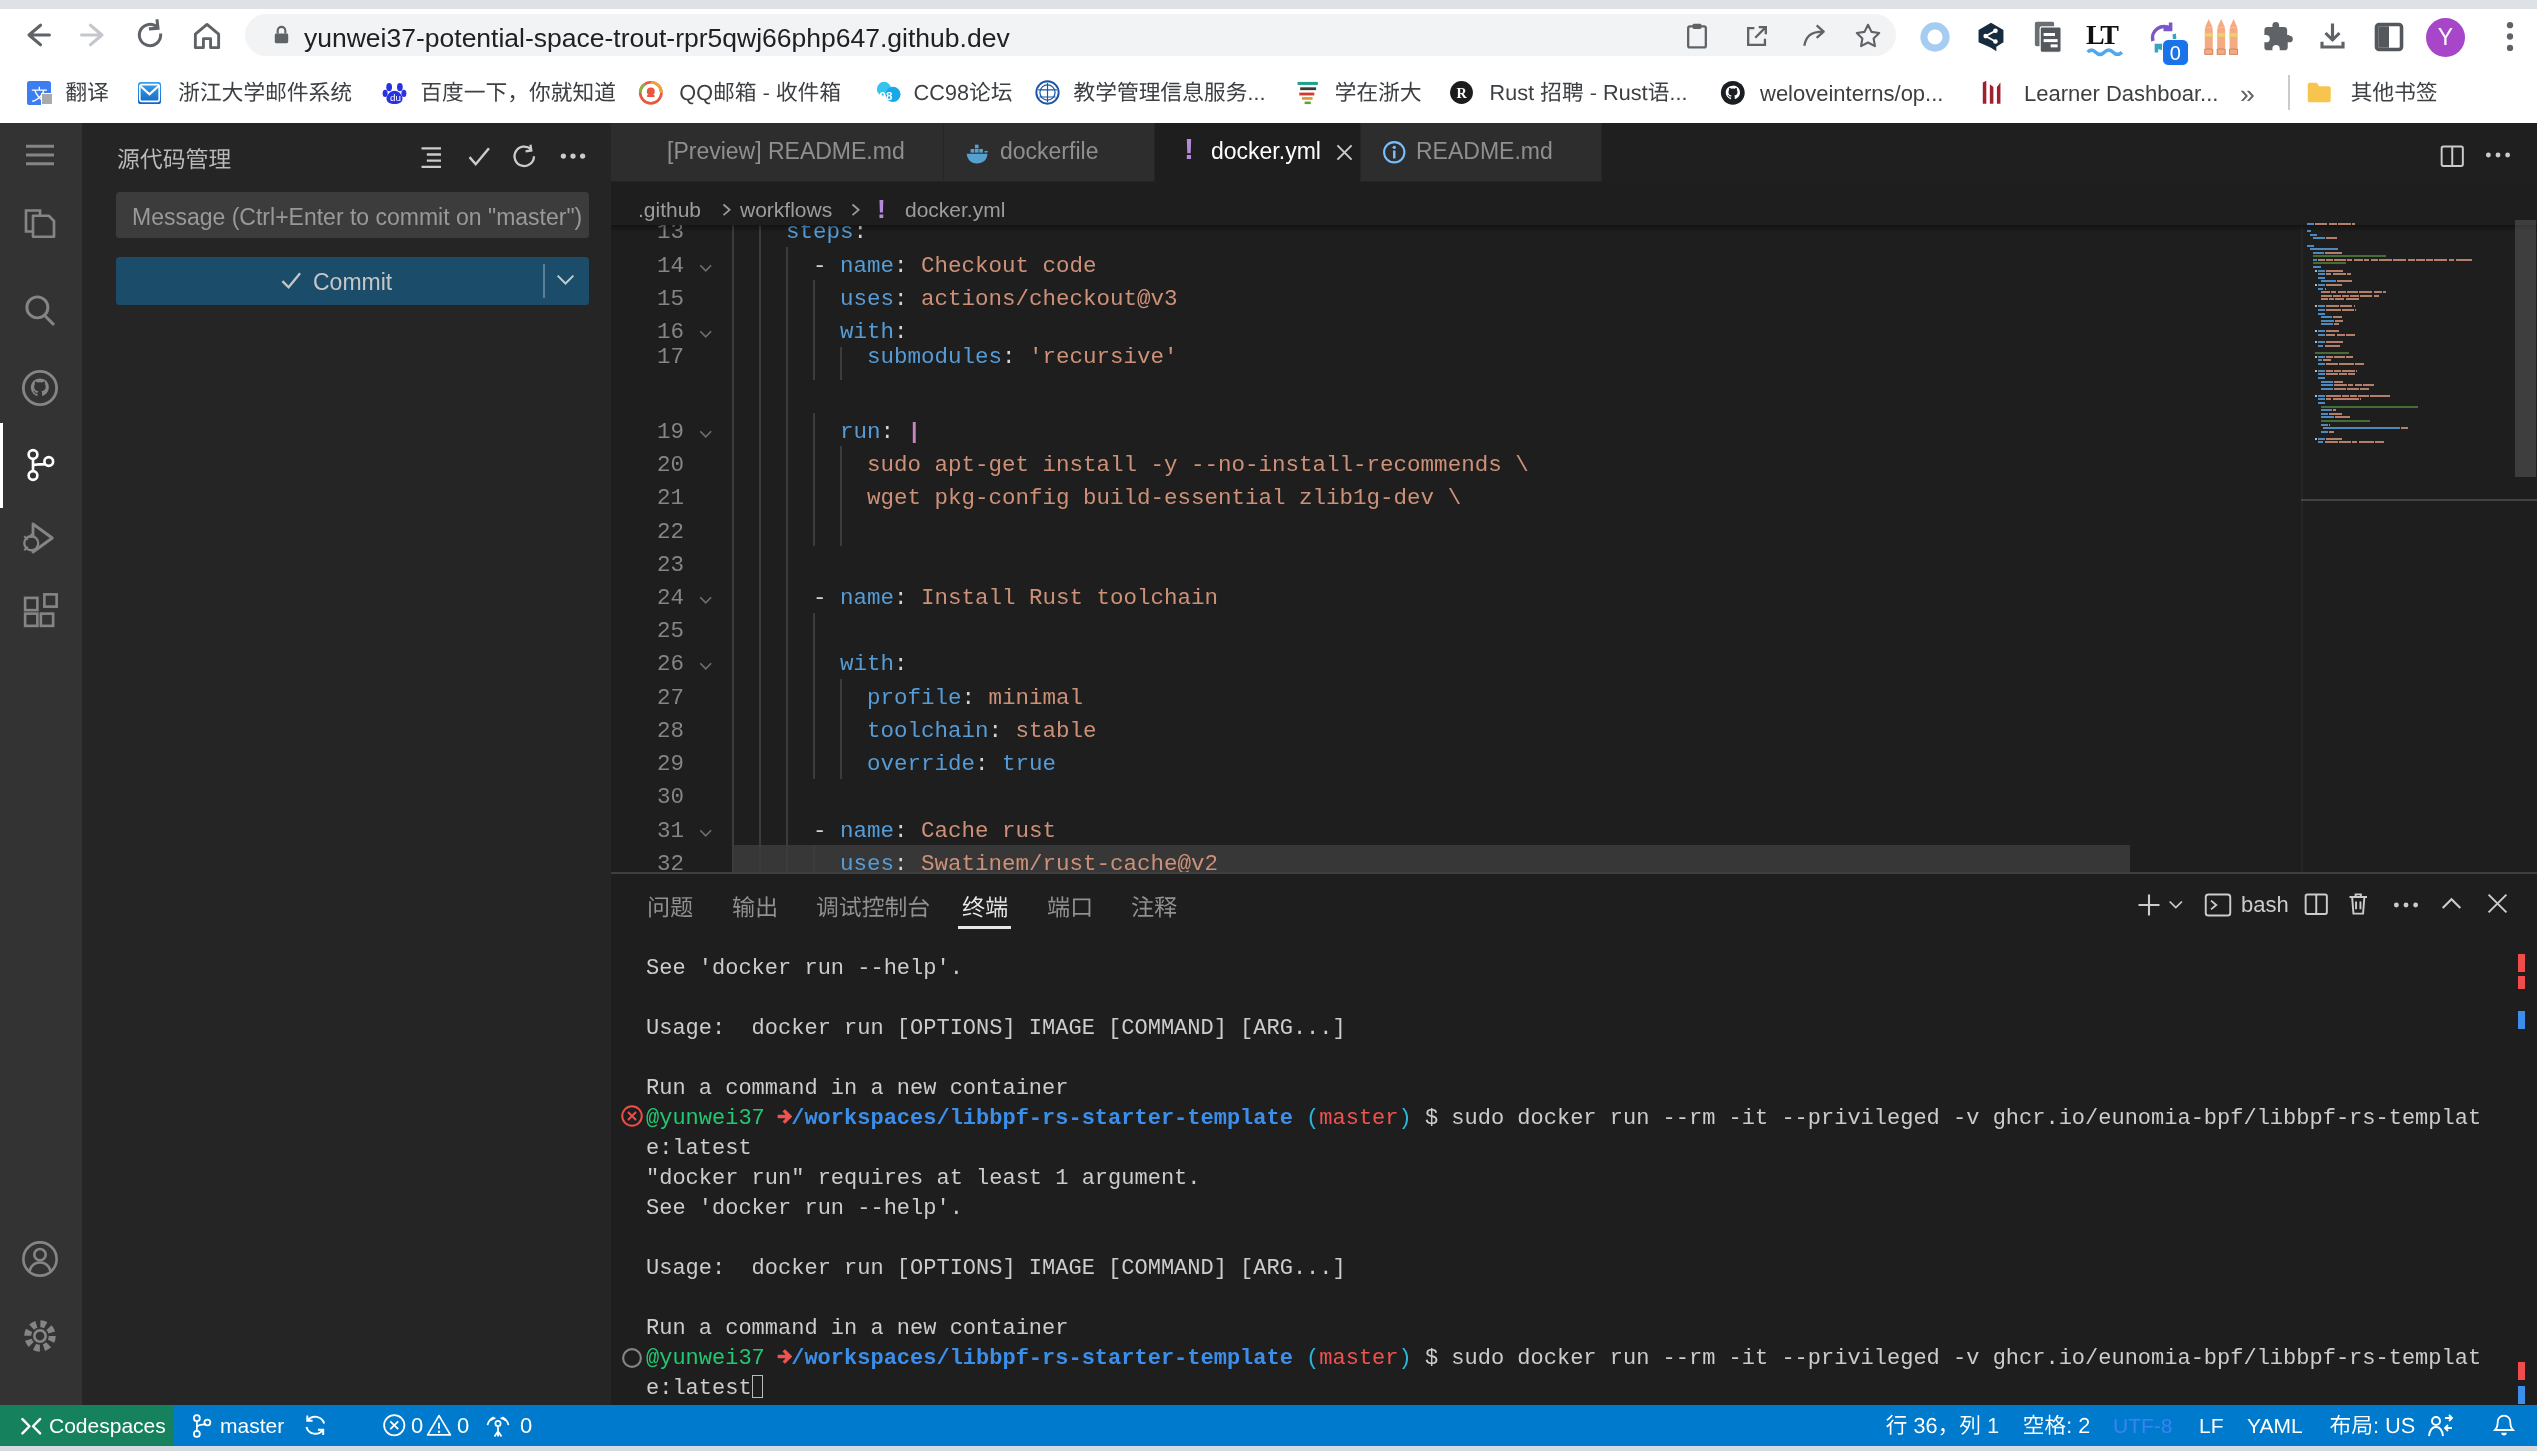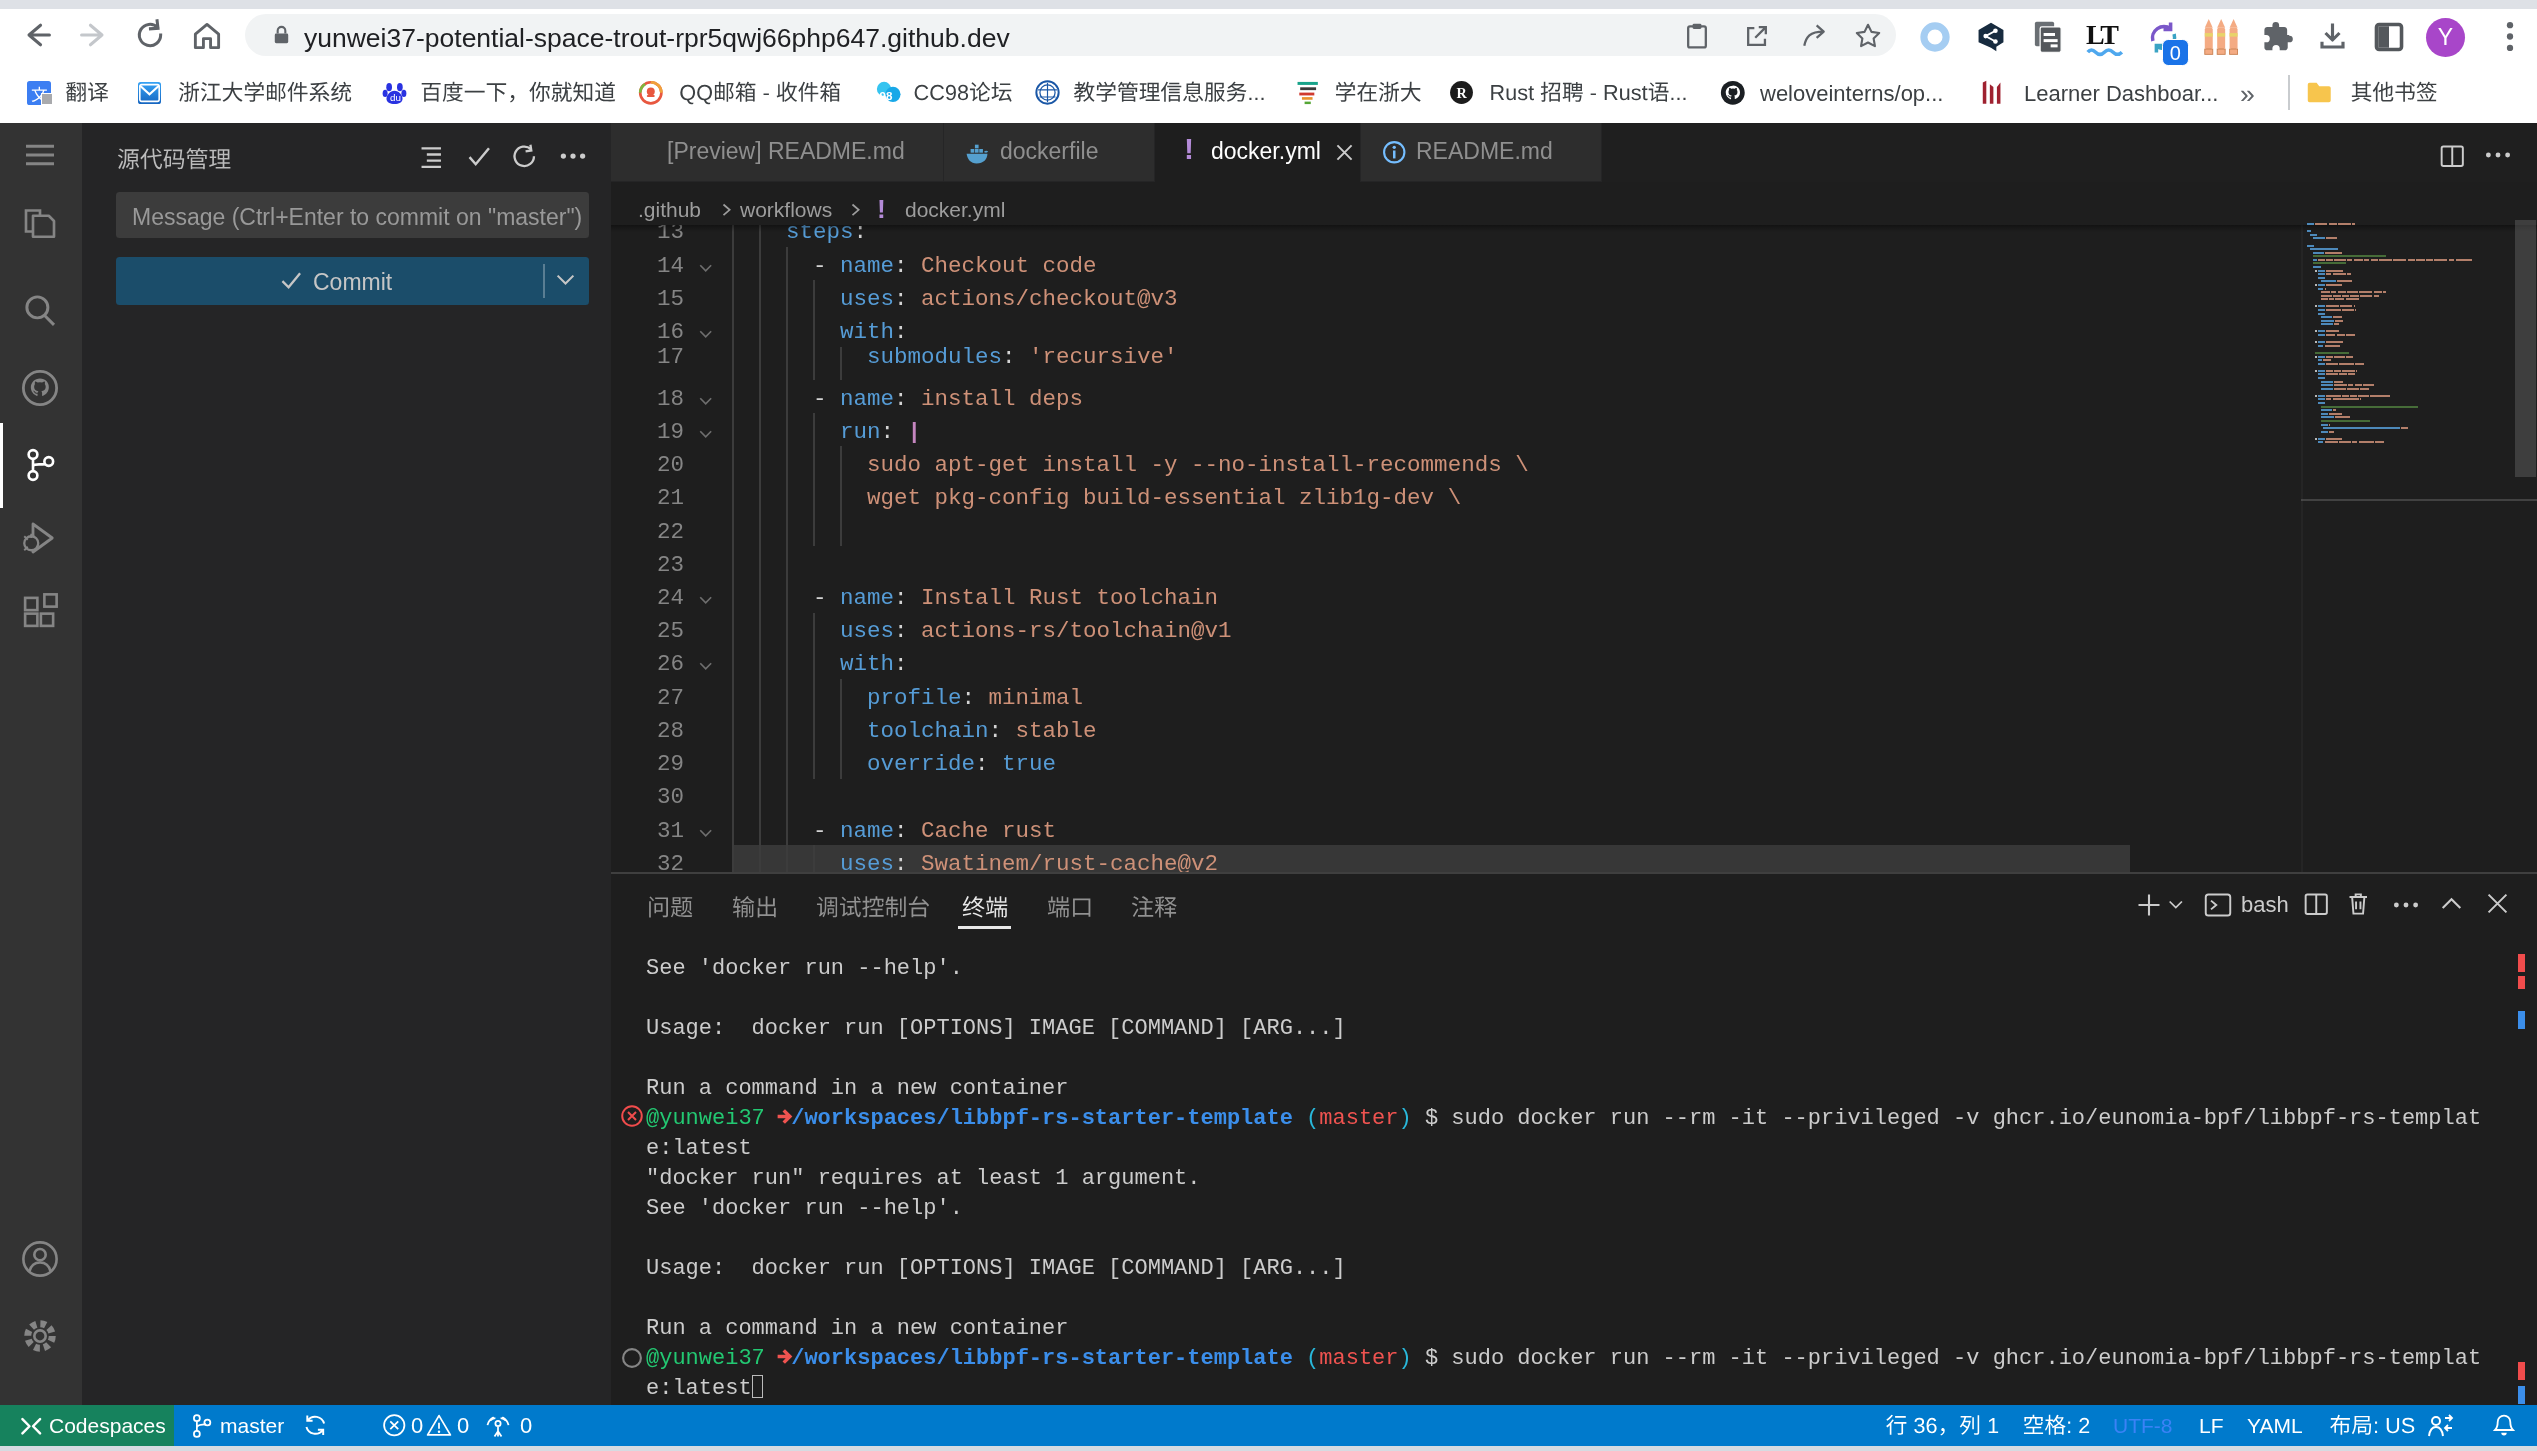--- a/index.html
+++ b/index.html
@@ -332,34 +332,31 @@
 <div style="position:absolute;left:229px;top:454px;width:1.8px;height:100px;background:#3c3c3c"></div>
 <div class="row" style="top:-8.6px"><span class="num">13</span><span class="code">    <span class="k">steps</span><span class="p">:</span></span></div>
 <div class="row" style="top:24.6px"><span class="num">14</span><svg style="position:absolute;left:85px;top:8px" width="19.4" height="19.4" viewBox="0 0 16 16">
         <path d="M3.5 6 L8 10.5 L12.5 6" stroke="#6e6e6e" stroke-width="1.4" fill="none"></path>
       </svg><span class="code">      <span class="p">- </span><span class="k">name</span><span class="p">: </span><span class="v">Checkout code</span></span></div>
 <div class="row" style="top:58px"><span class="num">15</span><span class="code">        <span class="k">uses</span><span class="p">: </span><span class="v">actions/checkout@v3</span></span></div>
 <div class="row" style="top:91px"><span class="num">16</span><svg style="position:absolute;left:85px;top:8px" width="19.4" height="19.4" viewBox="0 0 16 16">
         <path d="M3.5 6 L8 10.5 L12.5 6" stroke="#6e6e6e" stroke-width="1.4" fill="none"></path>
       </svg><span class="code">        <span class="k">with</span><span class="p">:</span></span></div>
 <div class="row" style="top:116px"><span class="num">17</span><span class="code">          <span class="k">submodules</span><span class="p">: </span><span class="v">'recursive'</span></span></div>
-<div class="row" style="top:158px"><span class="num">18</span><svg style="position:absolute;left:85px;top:8px" width="19.4" height="19.4" viewBox="0 0 16 16">
-        <path d="M3.5 6 L8 10.5 L12.5 6" stroke="#6e6e6e" stroke-width="1.4" fill="none"></path>
-      </svg><span class="code">      <span class="p">- </span><span class="k">name</span><span class="p">: </span><span class="v">install deps</span></span></div>
 <div class="row" style="top:191px"><span class="num">19</span><svg style="position:absolute;left:85px;top:8px" width="19.4" height="19.4" viewBox="0 0 16 16">
         <path d="M3.5 6 L8 10.5 L12.5 6" stroke="#6e6e6e" stroke-width="1.4" fill="none"></path>
       </svg><span class="code">        <span class="k">run</span><span class="p">: </span><span class="m"><b>|</b></span></span></div>
 <div class="row" style="top:224px"><span class="num">20</span><span class="code">          <span class="v">sudo apt-get install -y --no-install-recommends \</span></span></div>
 <div class="row" style="top:257px"><span class="num">21</span><span class="code">          <span class="v">wget pkg-config build-essential zlib1g-dev \</span></span></div>
 <div class="row" style="top:291px"><span class="num">22</span></div>
 <div class="row" style="top:324px"><span class="num">23</span><span class="code"></span></div>
 <div class="row" style="top:357px"><span class="num">24</span><svg style="position:absolute;left:85px;top:8px" width="19.4" height="19.4" viewBox="0 0 16 16">
         <path d="M3.5 6 L8 10.5 L12.5 6" stroke="#6e6e6e" stroke-width="1.4" fill="none"></path>
       </svg><span class="code">      <span class="p">- </span><span class="k">name</span><span class="p">: </span><span class="v">Install Rust toolchain</span></span></div>
-<div class="row" style="top:390px"><span class="num">25</span><span class="code">        <span class="k">uses</span><span class="p">: </span><span class="v">actions-rs/toolchain@v1</span></span></div>
+<div class="row" style="top:390px"><span class="num">25</span></div>
 <div class="row" style="top:423px"><span class="num">26</span><svg style="position:absolute;left:85px;top:8px" width="19.4" height="19.4" viewBox="0 0 16 16">
         <path d="M3.5 6 L8 10.5 L12.5 6" stroke="#6e6e6e" stroke-width="1.4" fill="none"></path>
       </svg><span class="code">        <span class="k">with</span><span class="p">:</span></span></div>
 <div class="row" style="top:457px"><span class="num">27</span><span class="code">          <span class="k">profile</span><span class="p">: </span><span class="v">minimal</span></span></div>
 <div class="row" style="top:490px"><span class="num">28</span><span class="code">          <span class="k">toolchain</span><span class="p">: </span><span class="v">stable</span></span></div>
 <div class="row" style="top:523px"><span class="num">29</span><span class="code">          <span class="k">override</span><span class="p">: </span><span class="b">true</span></span></div>
 <div class="row" style="top:556px"><span class="num">30</span><span class="code"></span></div>
 <div class="row" style="top:590px"><span class="num">31</span><svg style="position:absolute;left:85px;top:8px" width="19.4" height="19.4" viewBox="0 0 16 16">
         <path d="M3.5 6 L8 10.5 L12.5 6" stroke="#6e6e6e" stroke-width="1.4" fill="none"></path>
       </svg><span class="code">      <span class="p">- </span><span class="k">name</span><span class="p">: </span><span class="v">Cache rust</span></span></div>

